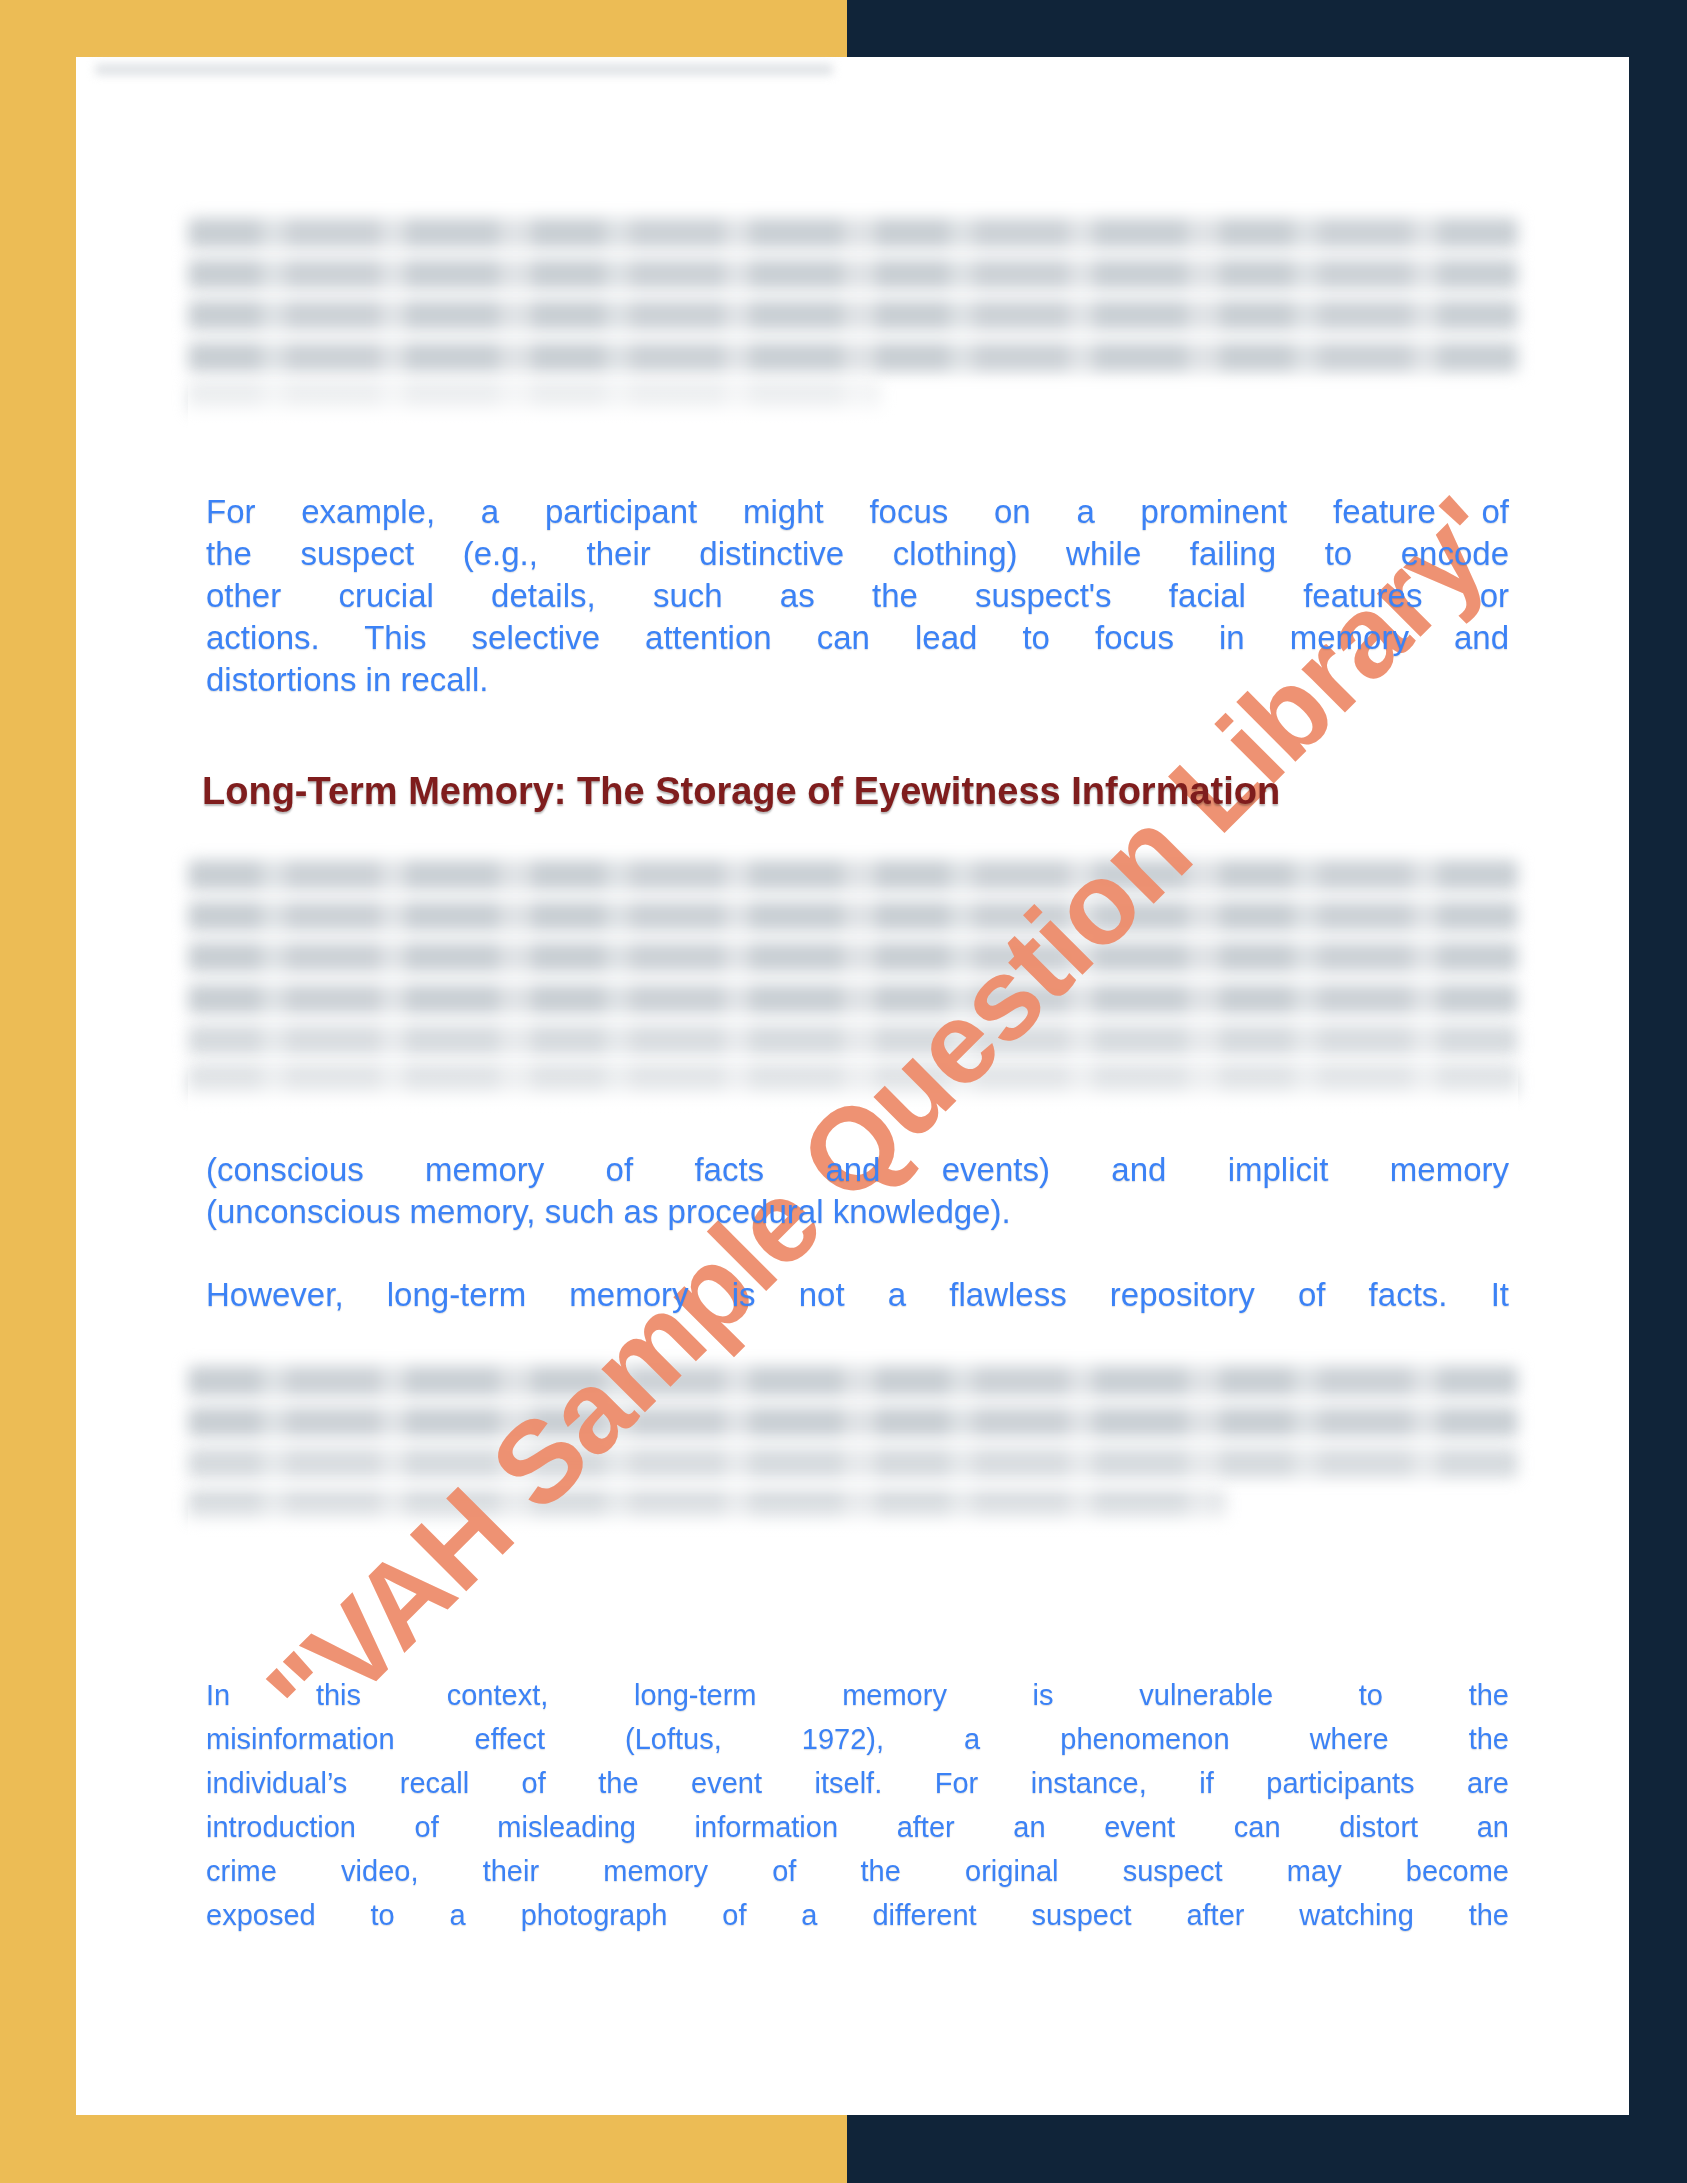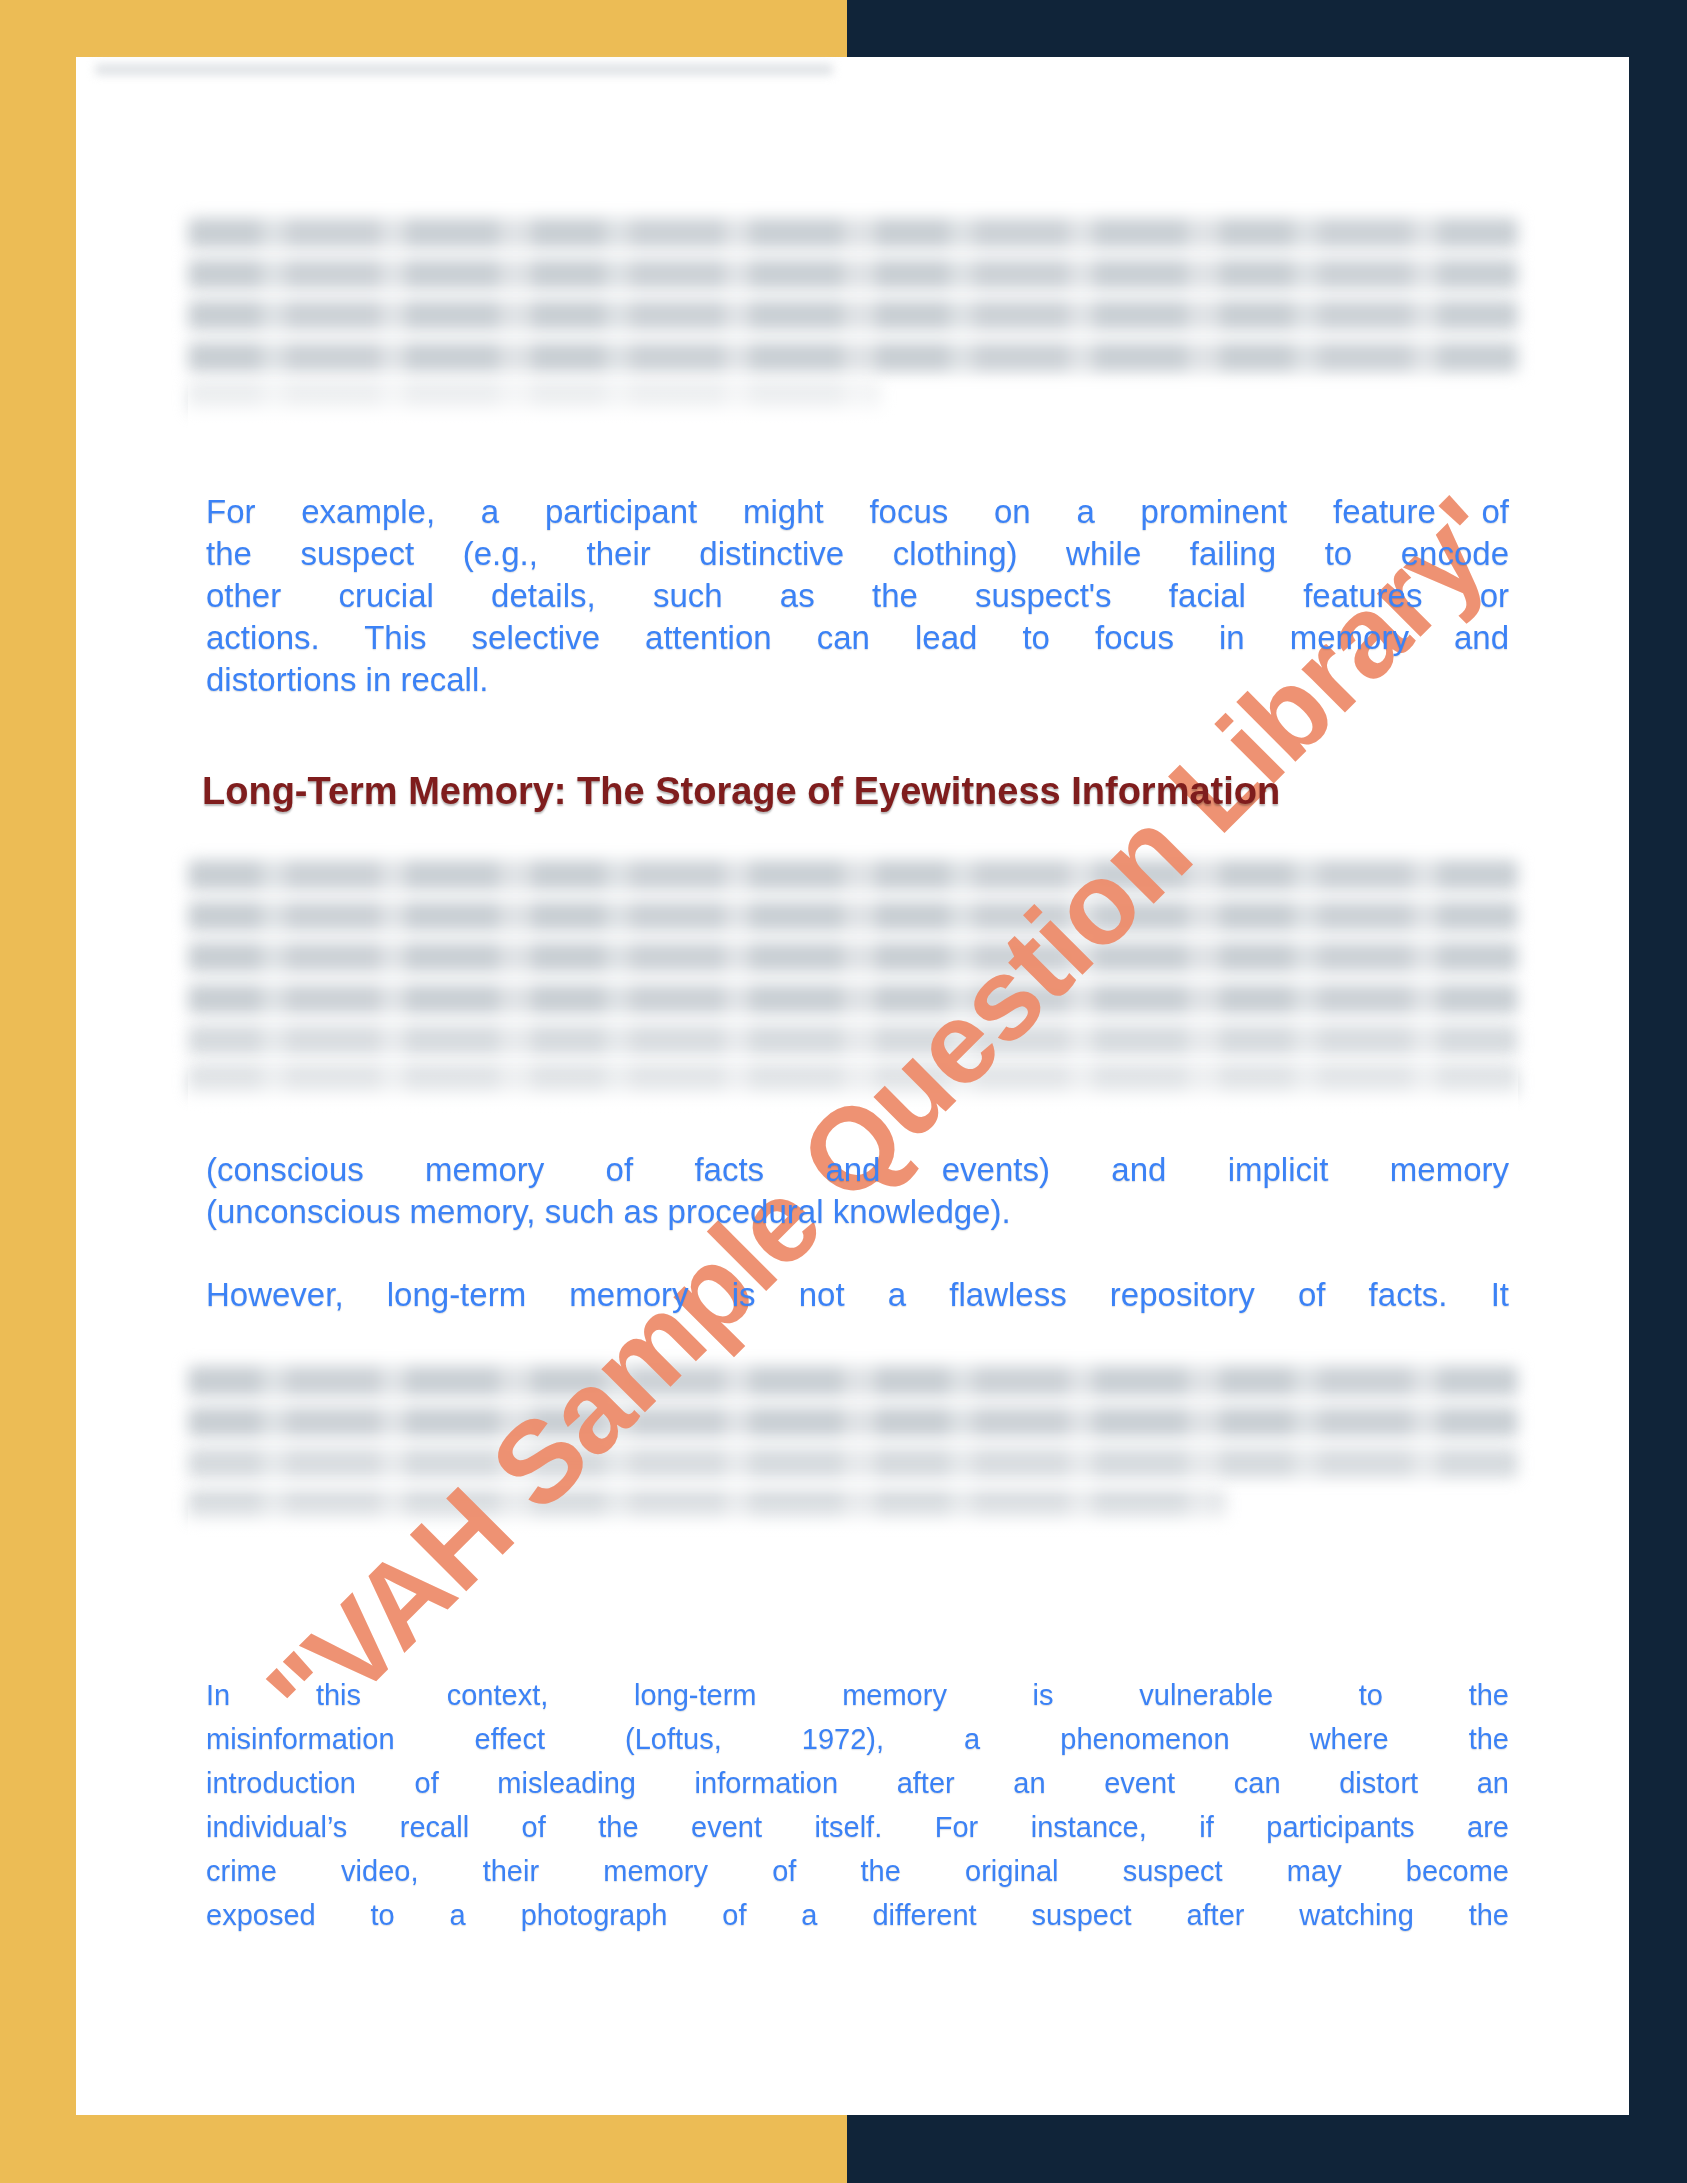--- a/index.html
+++ b/index.html
@@ -120,22 +120,22 @@
           <div class="line last">(unconscious memory, such as procedural knowledge).</div>
         </div>
 
       <div class="para fs-body" style="top:1217px;">
           <div class="line">However, long-term memory is not a flawless repository of facts. It</div>
         </div>
 
       <div class="para fs-body-lg" style="top:1616px;">
           <div class="line">In this context, long-term memory is vulnerable to the</div>
           <div class="line">misinformation effect (Loftus, 1972), a phenomenon where the</div>
+          <div class="line">individual’s recall of the event itself. For instance, if participants are</div>
           <div class="line">introduction of misleading information after an event can distort an</div>
-          <div class="line">individual’s recall of the event itself. For instance, if participants are</div>
           <div class="line">crime video, their memory of the original suspect may become</div>
           <div class="line">exposed to a photograph of a different suspect after watching the</div>
         </div>
 
     </div>
   </div>
 </div>
 
 
 </body></html>

